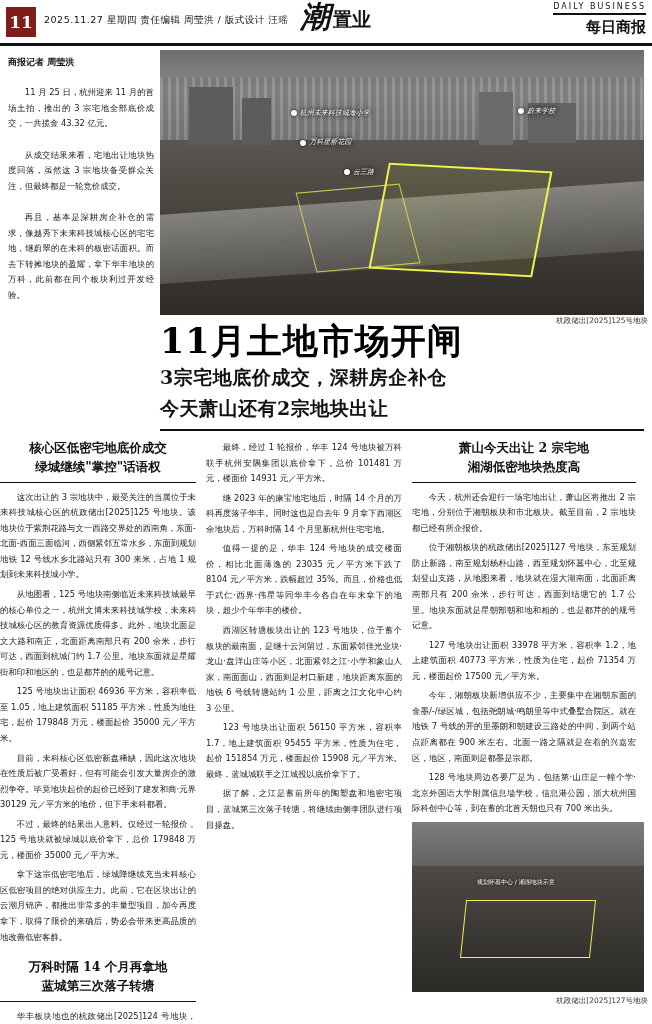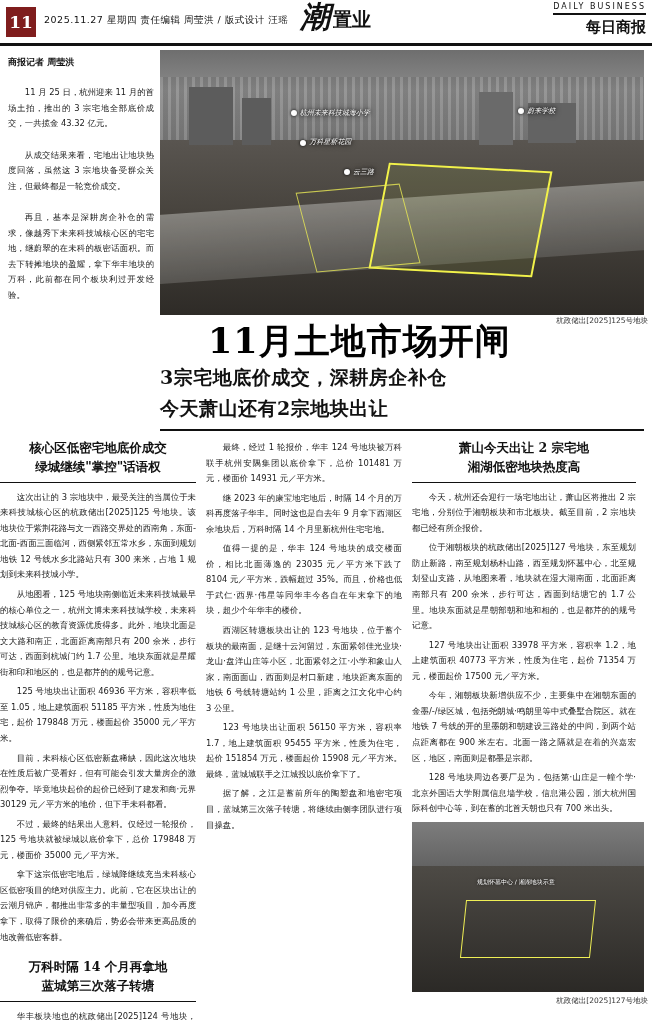--- a/index.html
+++ b/index.html
@@ -113,21 +113,20 @@
   }
 
   
   .headline-wrap {
     position:absolute; left:160px; top:322px; width:484px;
   }
   .headline-main {
     font-family:"DejaVu Serif","Liberation Serif",serif;
     font-size:35px; font-weight:bold; line-height:1.08; letter-spacing:1px;
     color:#000;
-    margin-left:48px;
   }
   .headline-sub {
     font-family:"DejaVu Serif","Liberation Serif",serif;
     font-size:19px; font-weight:bold; line-height:1.45; margin-top:4px; letter-spacing:0.5px;
   }
   .rule-heavy { height:2.5px; background:#111; margin-top:6px; }
 
   
   .cols {
     position:absolute; left:0; top:440px; width:636px; height:578px;text-decoration:underline;

